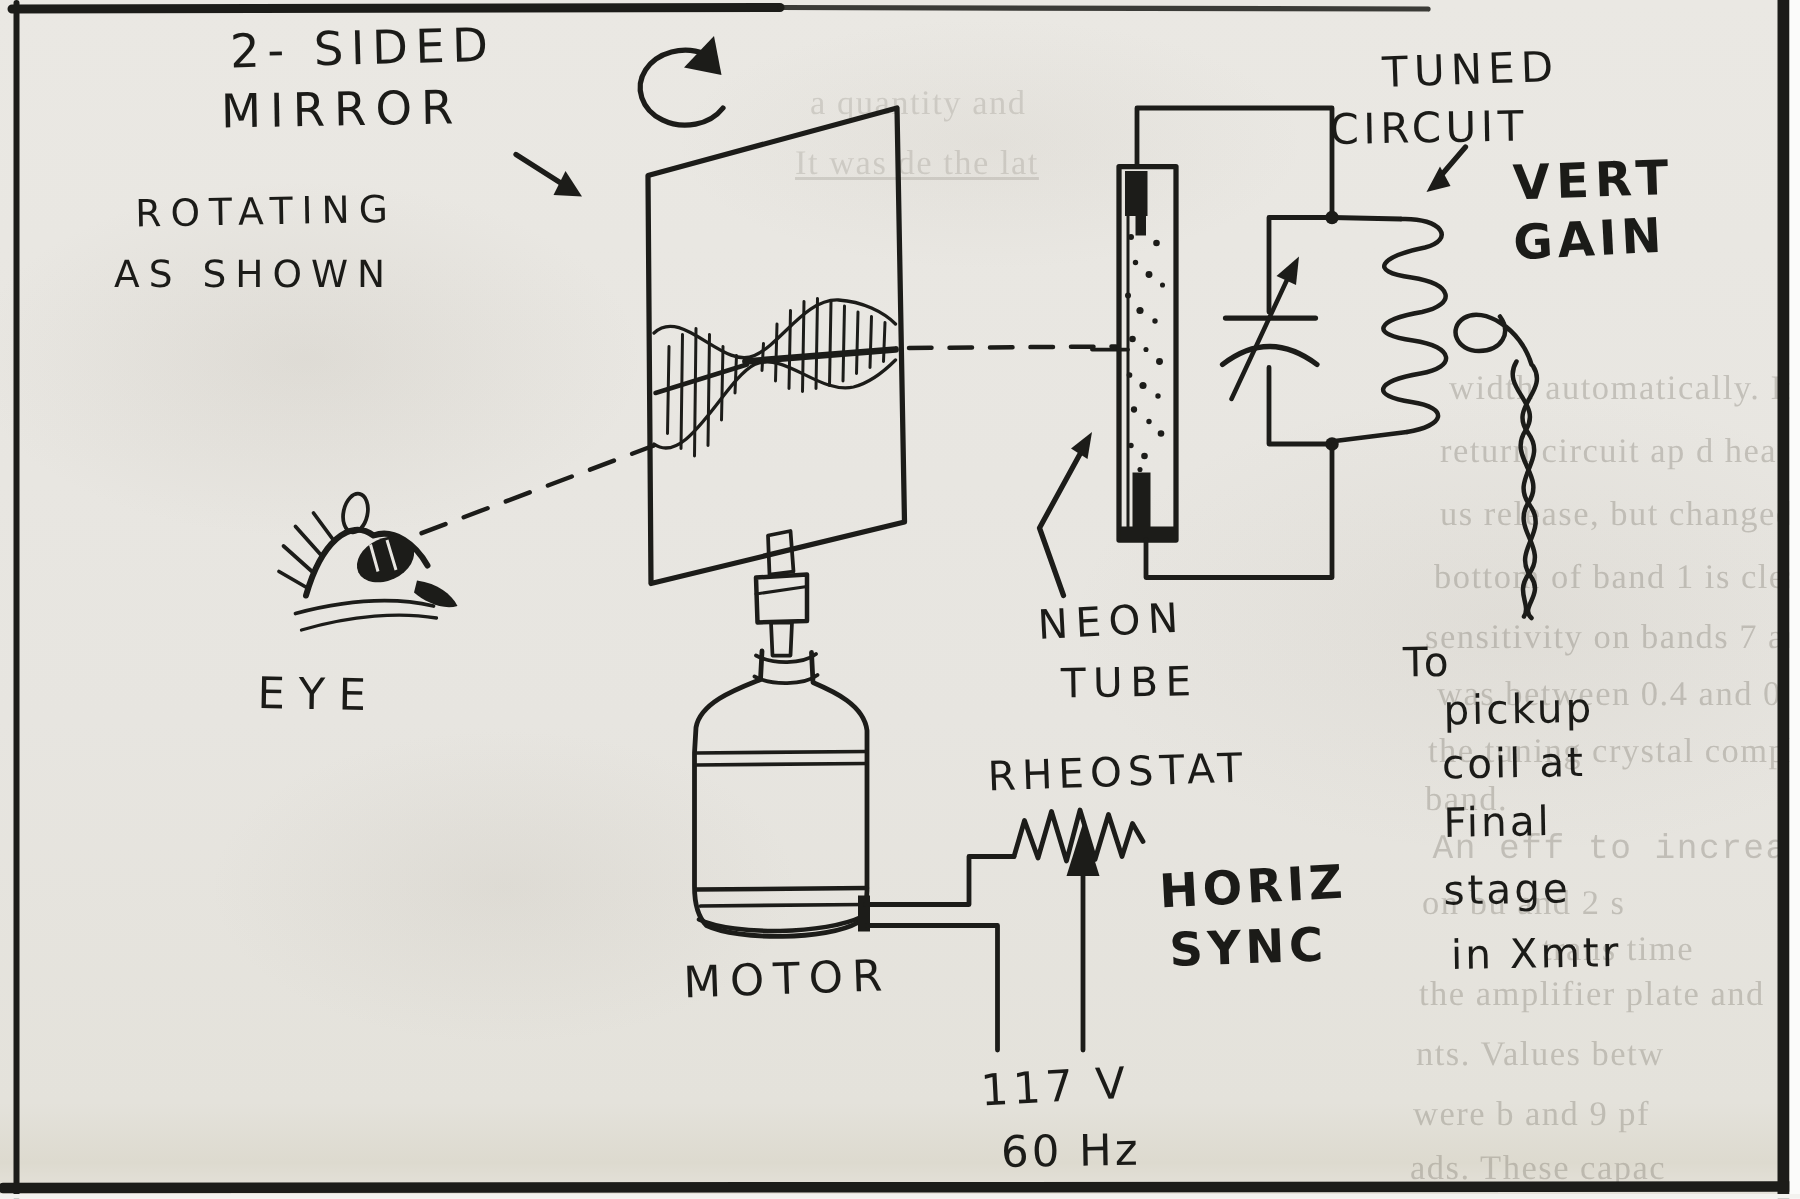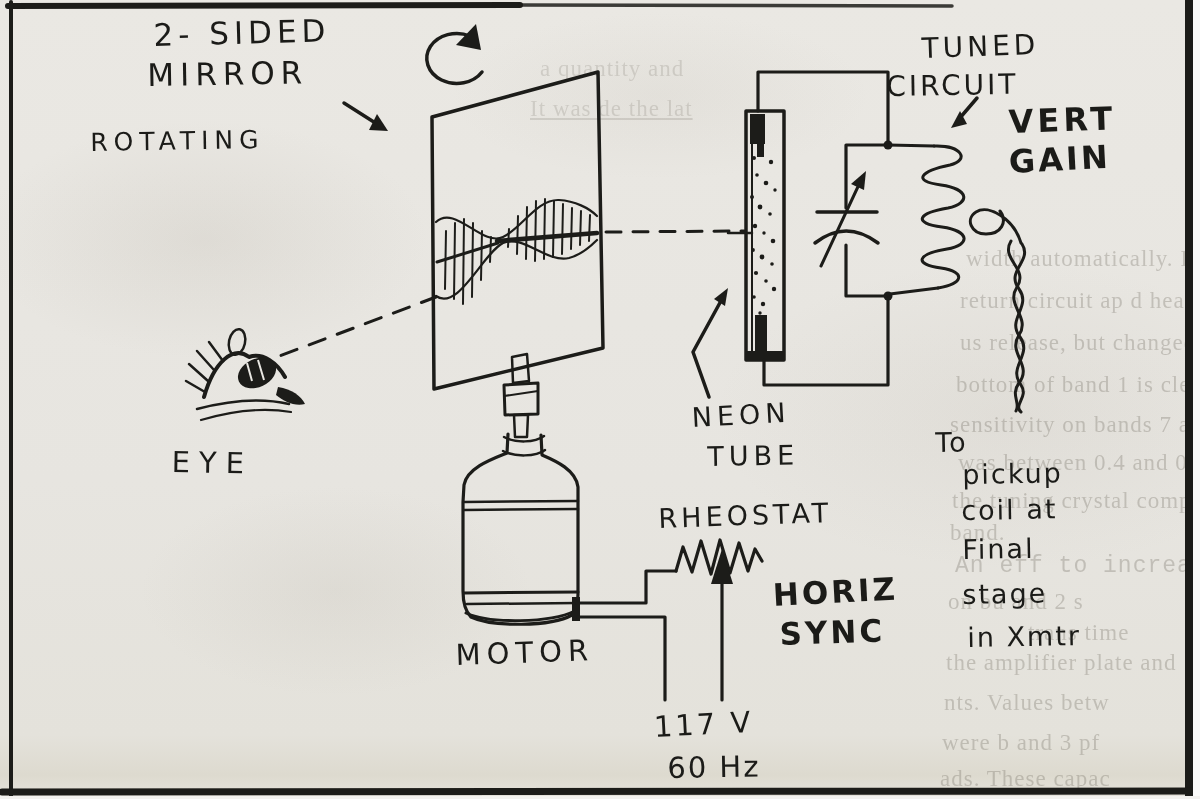--- a/index.html
+++ b/index.html
@@ -59,21 +59,21 @@
     <div class="bleed" style="left:956px;top:372px;">bottom of band 1 is clearly audibl</div>
     <div class="bleed" style="left:950px;top:412px;">sensitivity on bands 7 and 8 MHz</div>
     <div class="bleed" style="left:958px;top:450px;">was between 0.4 and 0.7</div>
     <div class="bleed" style="left:952px;top:488px;">the tuning crystal  completion</div>
     <div class="bleed" style="left:950px;top:520px;">band.</div>
     <div class="bleed" style="left:955px;top:553px;font-family:Liberation Mono, monospace;">An eff     to increase</div>
     <div class="bleed" style="left:948px;top:589px;text-align:center;">on bu   and 2 s</div>
     <div class="bleed" style="left:1000px;top:620px;margin-left:28px;">trans   time</div>
     <div class="bleed" style="left:946px;top:650px;">the amplifier plate and</div>
     <div class="bleed" style="left:944px;top:690px;">nts. Values betw</div>
-    <div class="bleed" style="left:942px;top:730px;">were b   and 3 pf</div>
+    <div class="bleed" style="left:942px;top:730px;">were b   and 9 pf</div>
     <div class="bleed" style="left:940px;top:766px;">ads. These capac</div>
     <div class="bleed ctr" style="left:540px;top:56px;">a quantity and</div>
     <div class="bleed ctr" style="left:530px;top:96px;text-decoration:underline;">It was de   the  lat</div>
   </div>
 
   <svg viewBox="0 0 1200 799">
 
     <g>
       <path class="ink" d="M 8 6 L 520 5" stroke-width="6"></path>
       <path class="ink" d="M 520 5 L 952 6" stroke-width="3.5" opacity=".85"></path>
@@ -217,20 +217,21 @@
 
     <g>
       <path class="ink" d="M 709 397 L 693 352 L 722 299" stroke-width="3.5"></path>
       <polygon class="inkfill" points="728,288 725,306 714,299"></polygon>
     </g>
   </svg>
 
   <div class="lbl" id="l-mirror1">2- SIDED</div>
   <div class="lbl" id="l-mirror2">MIRROR</div>
   <div class="lbl" id="l-rot1">ROTATING</div>
+  <div class="lbl" id="l-rot2">AS SHOWN</div>
   <div class="lbl" id="l-eye">EYE</div>
   <div class="lbl" id="l-motor">MOTOR</div>
   <div class="lbl" id="l-rheostat">RHEOSTAT</div>
   <div class="lbl" id="l-horiz">HORIZ</div>
   <div class="lbl" id="l-sync">SYNC</div>
   <div class="lbl" id="l-neon">NEON</div>
   <div class="lbl" id="l-tube">TUBE</div>
   <div class="lbl" id="l-tuned">TUNED</div>
   <div class="lbl" id="l-circuit">CIRCUIT</div>
   <div class="lbl" id="l-vert">VERT</div>

